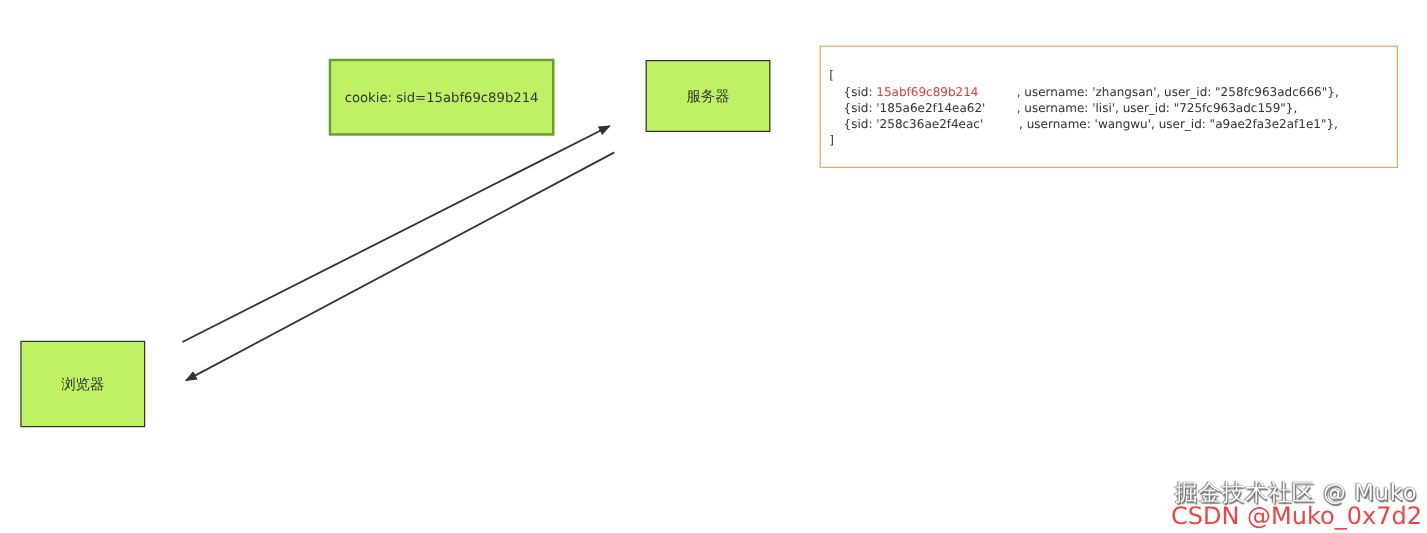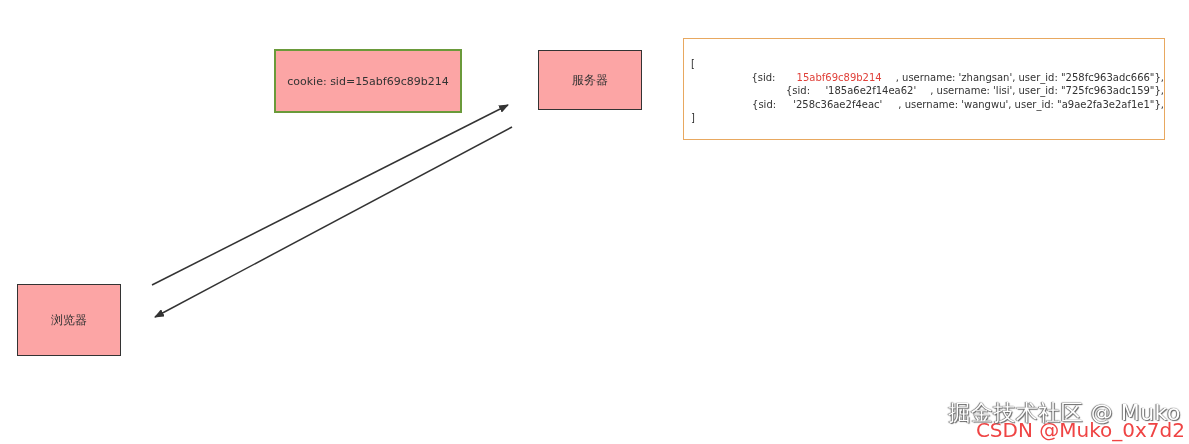--- a/index.html
+++ b/index.html
@@ -1,29 +1,29 @@
 <!DOCTYPE html>
 <html><head>
   <meta charset="utf-8">
   <style>
     html, body { margin:0; padding:0; background:#ffffff; }
     body { width:1189px; height:444px; position:relative; overflow:hidden;
            font-family:"DejaVu Sans", "Liberation Sans", sans-serif; color:#333; }
-    .box { position:absolute; box-sizing:border-box; display:flex; align-items:center; justify-content:center; background:#fca5a5; }
+    .box { position:absolute; box-sizing:border-box; display:flex; align-items:center; justify-content:center; background:#bef264; }
     .browser { left:17px; top:284px; width:104px; height:72px; border:1.5px solid #333; font-size:12px; }
     .server { left:538px; top:50px; width:104px; height:60px; border:1.5px solid #333; font-size:12px;justify-content:center; }
     .cookie { left:274px; top:49px; width:188px; height:64px; border:2px solid #6a9a3a; font-size:11px; }
     .store { position:absolute; left:683px; top:38px; width:482px; height:102px; box-sizing:border-box;
              border:1.5px solid #e8a860; font-size:10px; padding:18px 0 0 7px; line-height:13.5px; color:#333;}
     .store .row { white-space:pre; }
-    .store .indent { padding-left:12px;text-align:right; }
+    .store .indent { padding-left:12px; }
     .red { color:#e0413a; }
     .sid { display:inline-block; width:103px; }
     svg.arrows { position:absolute; left:0; top:0; }
-    .watermark { position:absolute; right:8px; top:398px; font-size:22px; color:#fff;
+    .watermark { position:absolute; right:8px; top:398px; font-size:19px; color:#fff;
                  text-shadow:0 0 1px #555, 1px 1px 1px #666, -1px 0 1px #777; white-space:nowrap; letter-spacing:0.5px;}
     .watermark2 { position:absolute; right:4px; top:418px; font-size:20px; color:#ef4444; white-space:nowrap; }
   </style>
 </head>
 <body>
 
 <svg class="arrows" width="1189" height="444">
   <defs>
     <marker id="ah" markerWidth="10" markerHeight="8" refX="9" refY="4" orient="auto" markerUnits="userSpaceOnUse">
       <path d="M0,0 L10,4 L0,8 Z" fill="#333"></path>

